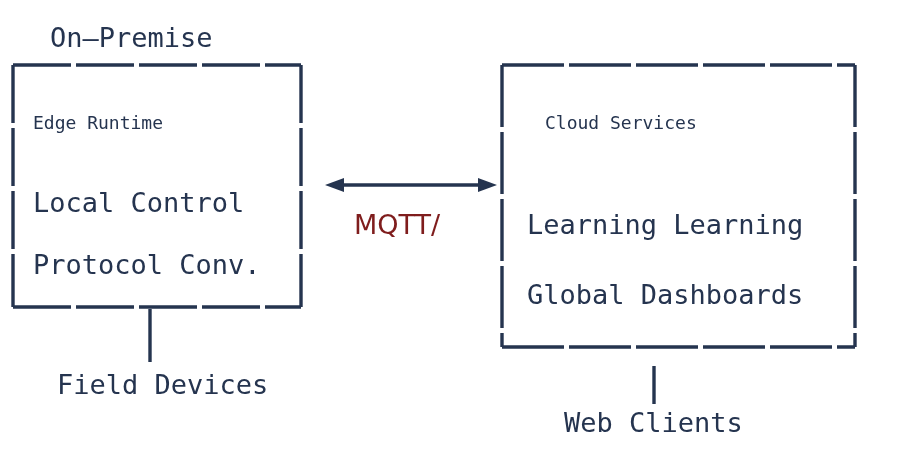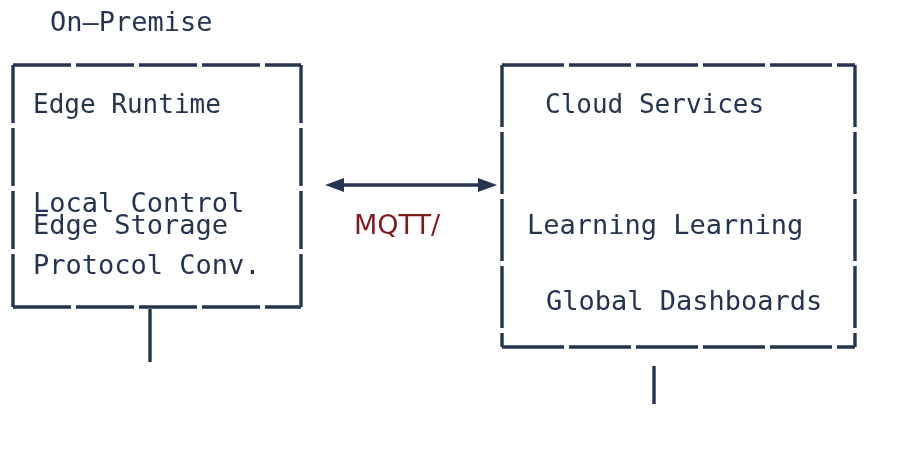--- a/index.html
+++ b/index.html
@@ -31,21 +31,22 @@
     white-space: pre;
     color: #25344f;
     font-family: "DejaVu Sans Mono", monospace;
     line-height: 1;
     letter-spacing: 0px;
   }
   .title {
     font-size: 27px;
   }
   .boxtitle {
-    font-size: 26px;
+    font-size: 18px;
+    margin-top: 23px;
   }
   .item {
     font-size: 27px;
   }
   .extlabel {
     font-size: 27px;
   }
   .conn-label {
     position: absolute;
     white-space: pre;
@@ -78,37 +79,38 @@
 
     <g>
       <line x1="150" y1="309" x2="150" y2="362" stroke="#25344f" stroke-width="3.4"></line>
     </g>
 
     <g>
       <line x1="654" y1="366" x2="654" y2="404" stroke="#25344f" stroke-width="3.4"></line>
     </g>
   </svg>
 
-  <div class="lbl title" style="left:50px; top:8px;">On–Premise</div>
+  <div class="lbl title" style="left:50px; top:24px;">On–Premise</div>
 
 
   <div class="lbl boxtitle" style="left:33px; top:91px;">Edge Runtime</div>
 
   <div class="lbl item" style="left:33px; top:189px;">Local Control</div>
 
-  <div class="lbl item" style="left:33px; top:211px;">Edge Storage</div>
 
   <div class="lbl boxtitle" style="left:545px; top:91px;">Cloud Services</div>
 
   <div class="lbl item" style="left:33px; top:251px;">Protocol Conv.</div>
 
 
   <div class="lbl item" style="left:527px; top:211px;">Learning Learning</div>
 
 
-  <div class="lbl item" style="left:527px; top:287px;margin-left:19px;">Global Dashboards</div>
+  <div class="lbl item" style="left:527px; top:281px;">Global Dashboards</div>
 
   <div class="conn-label" style="left:354px; top:211px;">MQTT/</div>
 
 
+  <div class="lbl extlabel" style="left:57px; top:371px;">Field Devices</div>
 
+  <div class="lbl extlabel" style="left:564px; top:409px;">Web Clients</div>
 
 </div>
 
 </body></html>

